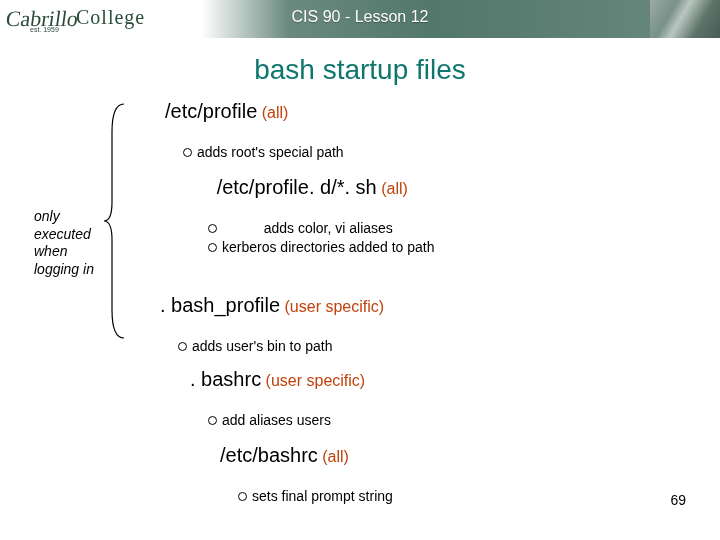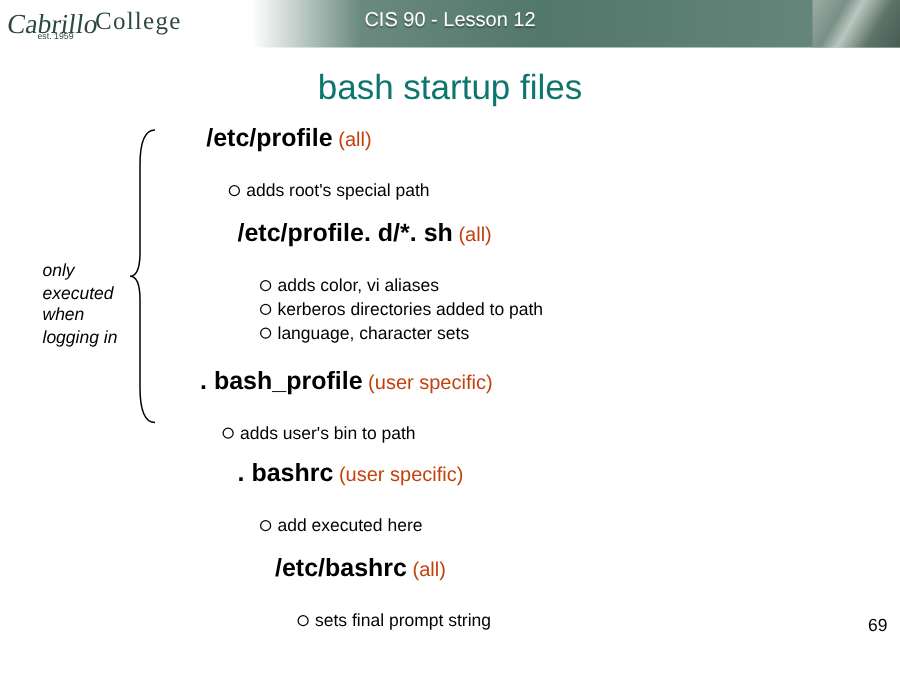--- a/index.html
+++ b/index.html
@@ -94,21 +94,21 @@
   }
   .bracket {
     position: absolute;
     left: 102px;
     top: 2px;
   }
   .file-block {
     position: absolute;
   }
   .file-name {
-    font-weight: bold;
+    font-weight: normal;
     font-size: 20px;
     color: #000;
     display: inline;
   }
   .file-scope {
     font-size: 16px;
     color: #c2410c;
     font-weight: normal;
     display: inline;
   }
@@ -129,21 +129,21 @@
     left: 0;
     top: 5px;
     width: 7px;
     height: 7px;
     border: 1px solid #000;
     border-radius: 50%;
     background: transparent;
   }
   .page-num {
     position: absolute;
-    right: 10px;
+    right: 34px;
     bottom: 32px;
     font-size: 14px;
     color: #000;
   }
 </style>
 </head>
 <body>
 
 <div class="header-bar">
   <div class="logo">
@@ -166,43 +166,42 @@
   </svg>
 
   <div class="file-block" style="left:165px; top:0px;">
     <span class="file-name">/etc/profile</span>
     <span class="file-scope">(all)</span>
     <div class="bullet-list">
       <div class="bullet-row">adds root's special path</div>
     </div>
   </div>
 
-  <div class="file-block" style="left:190px; top:76px;">
+  <div class="file-block" style="left:190px; top:76px;text-align:center;">
     <span class="file-name">/etc/profile. d/*. sh</span>
     <span class="file-scope">(all)</span>
     <div class="bullet-list">
       <div class="bullet-row">adds color, vi aliases</div>
       <div class="bullet-row">kerberos directories added to path</div>
-      <div class="bullet-row">language, character sets</div>
     </div>
   </div>
 
   <div class="file-block" style="left:160px; top:194px;">
     <span class="file-name">. bash_profile</span>
     <span class="file-scope">(user specific)</span>
     <div class="bullet-list">
       <div class="bullet-row">adds user's bin to path</div>
     </div>
   </div>
 
   <div class="file-block" style="left:190px; top:268px;">
     <span class="file-name">. bashrc</span>
     <span class="file-scope">(user specific)</span>
     <div class="bullet-list">
-      <div class="bullet-row">add executed here</div>
+      <div class="bullet-row">add aliases users</div>
     </div>
   </div>
 
   <div class="file-block" style="left:220px; top:344px;">
     <span class="file-name">/etc/bashrc</span>
     <span class="file-scope">(all)</span>
     <div class="bullet-list">
       <div class="bullet-row">sets final prompt string</div>
     </div>
   </div>

